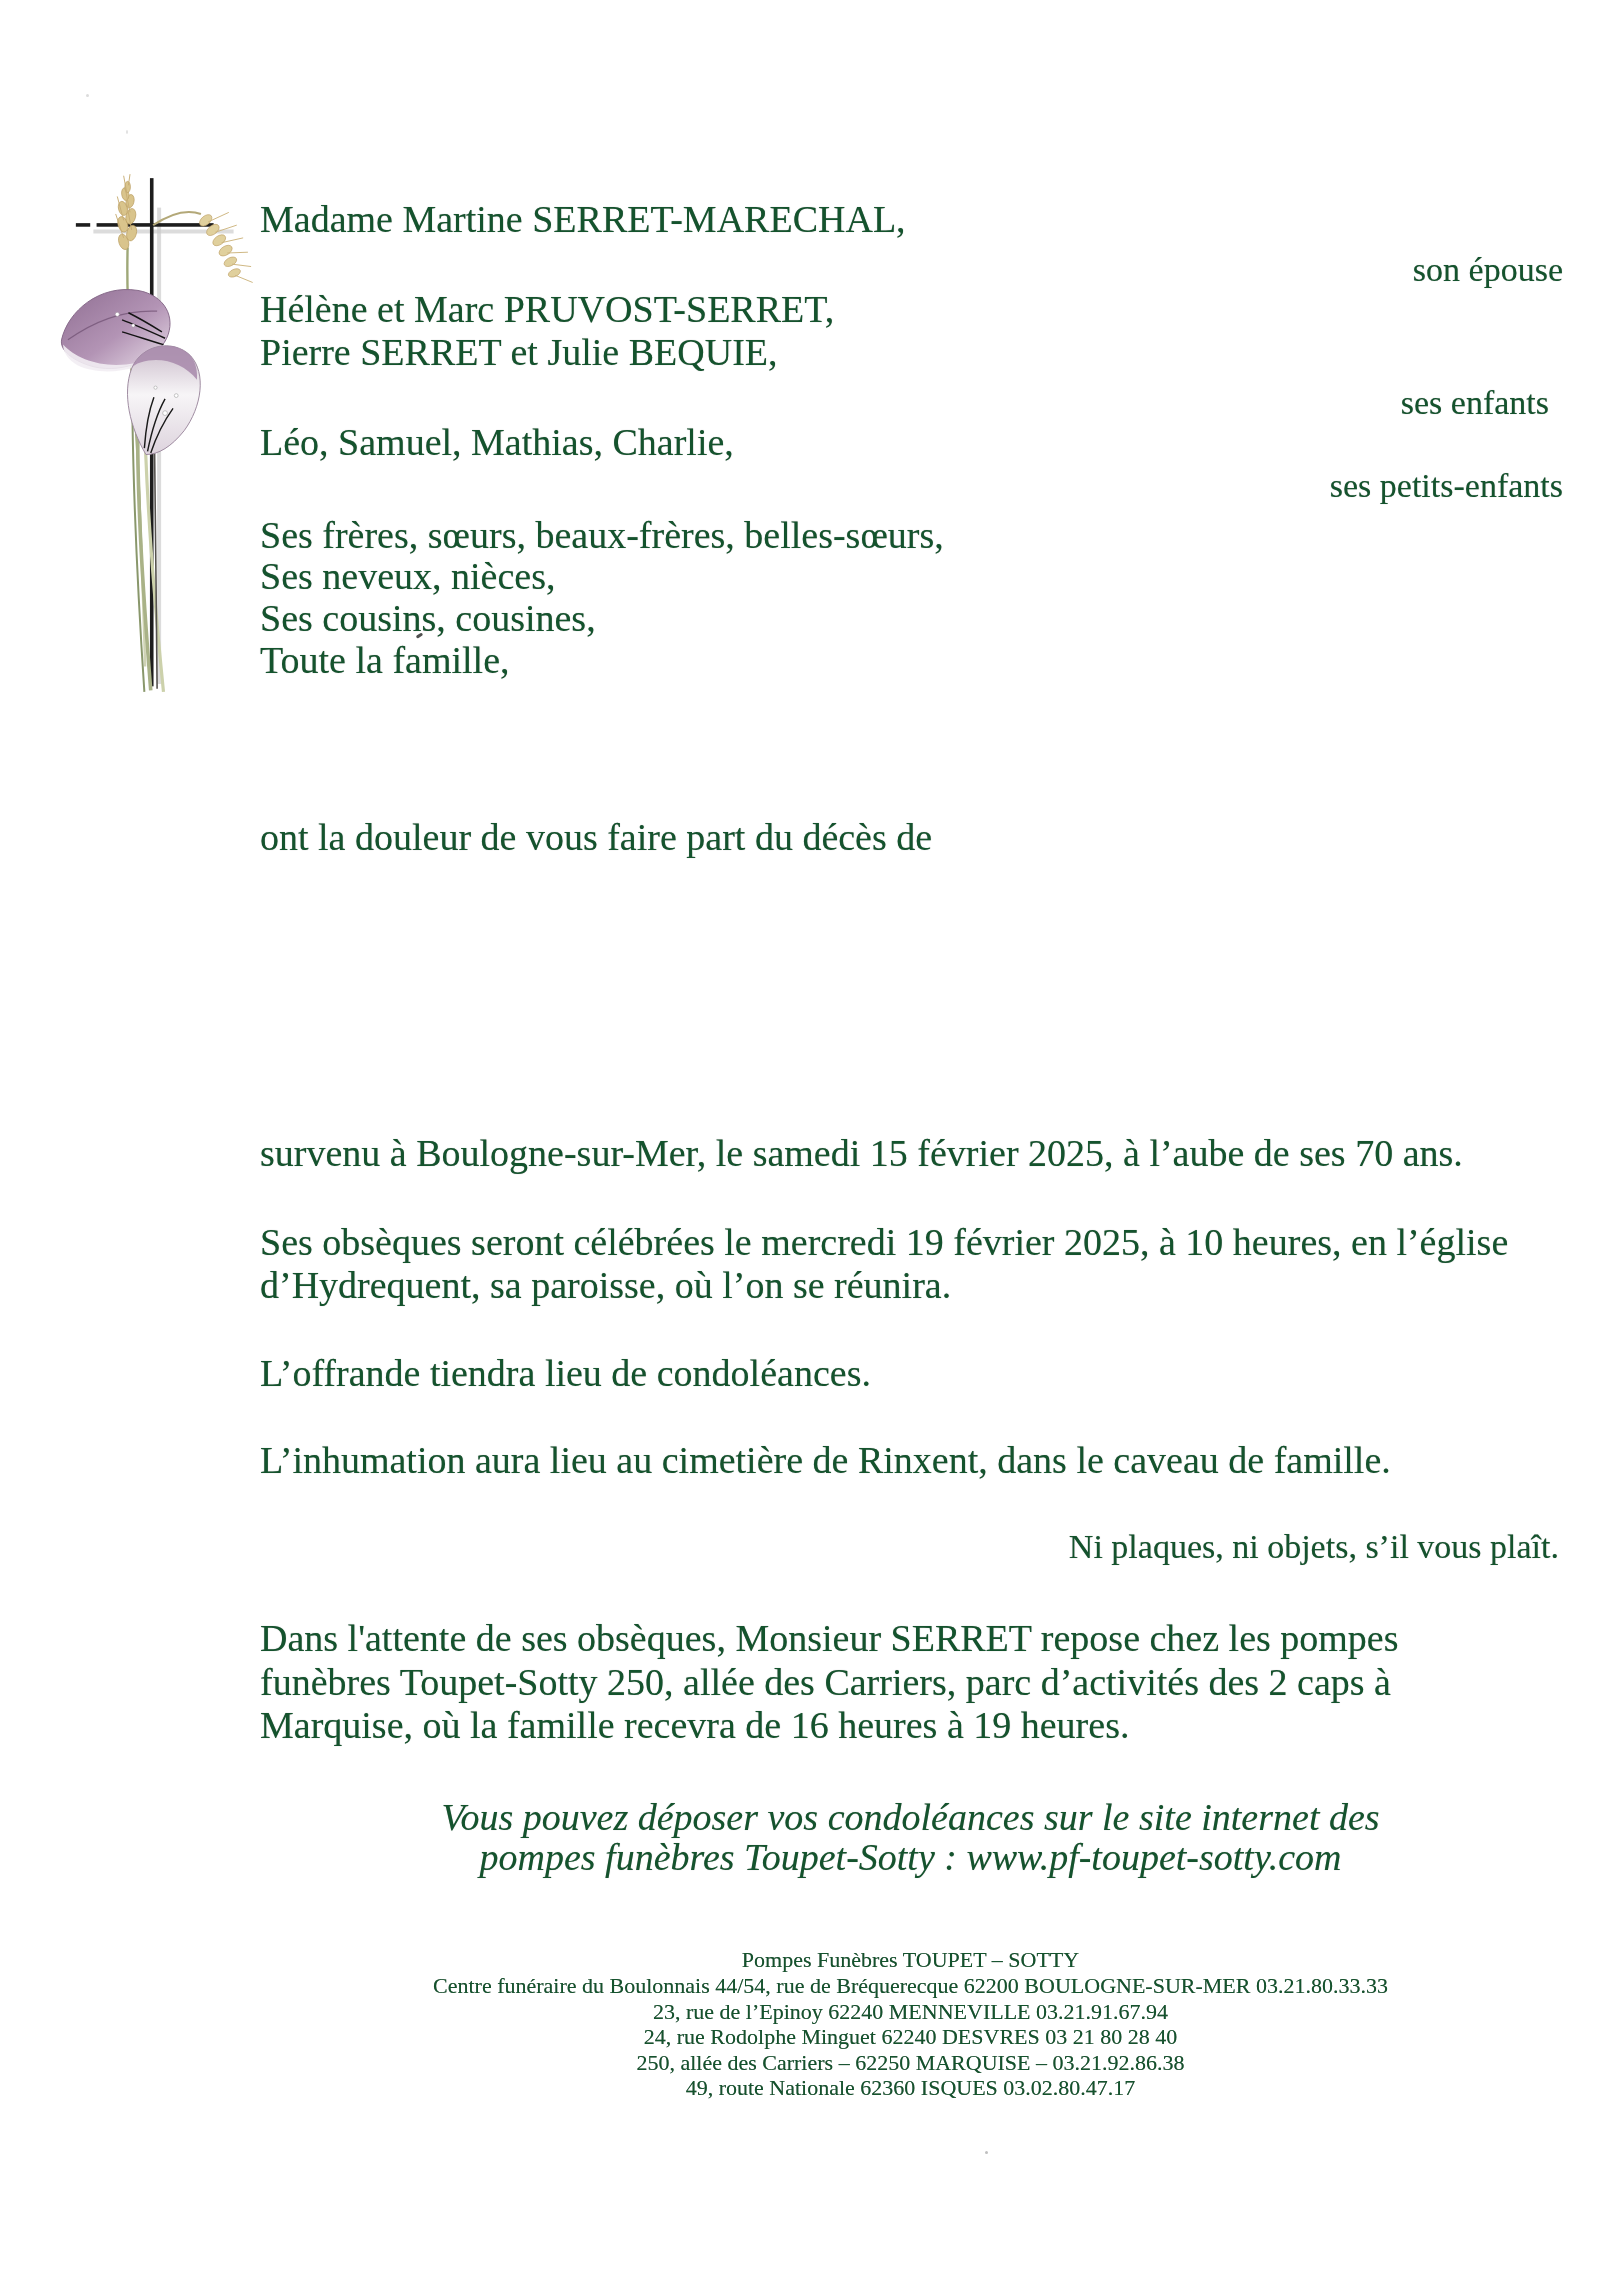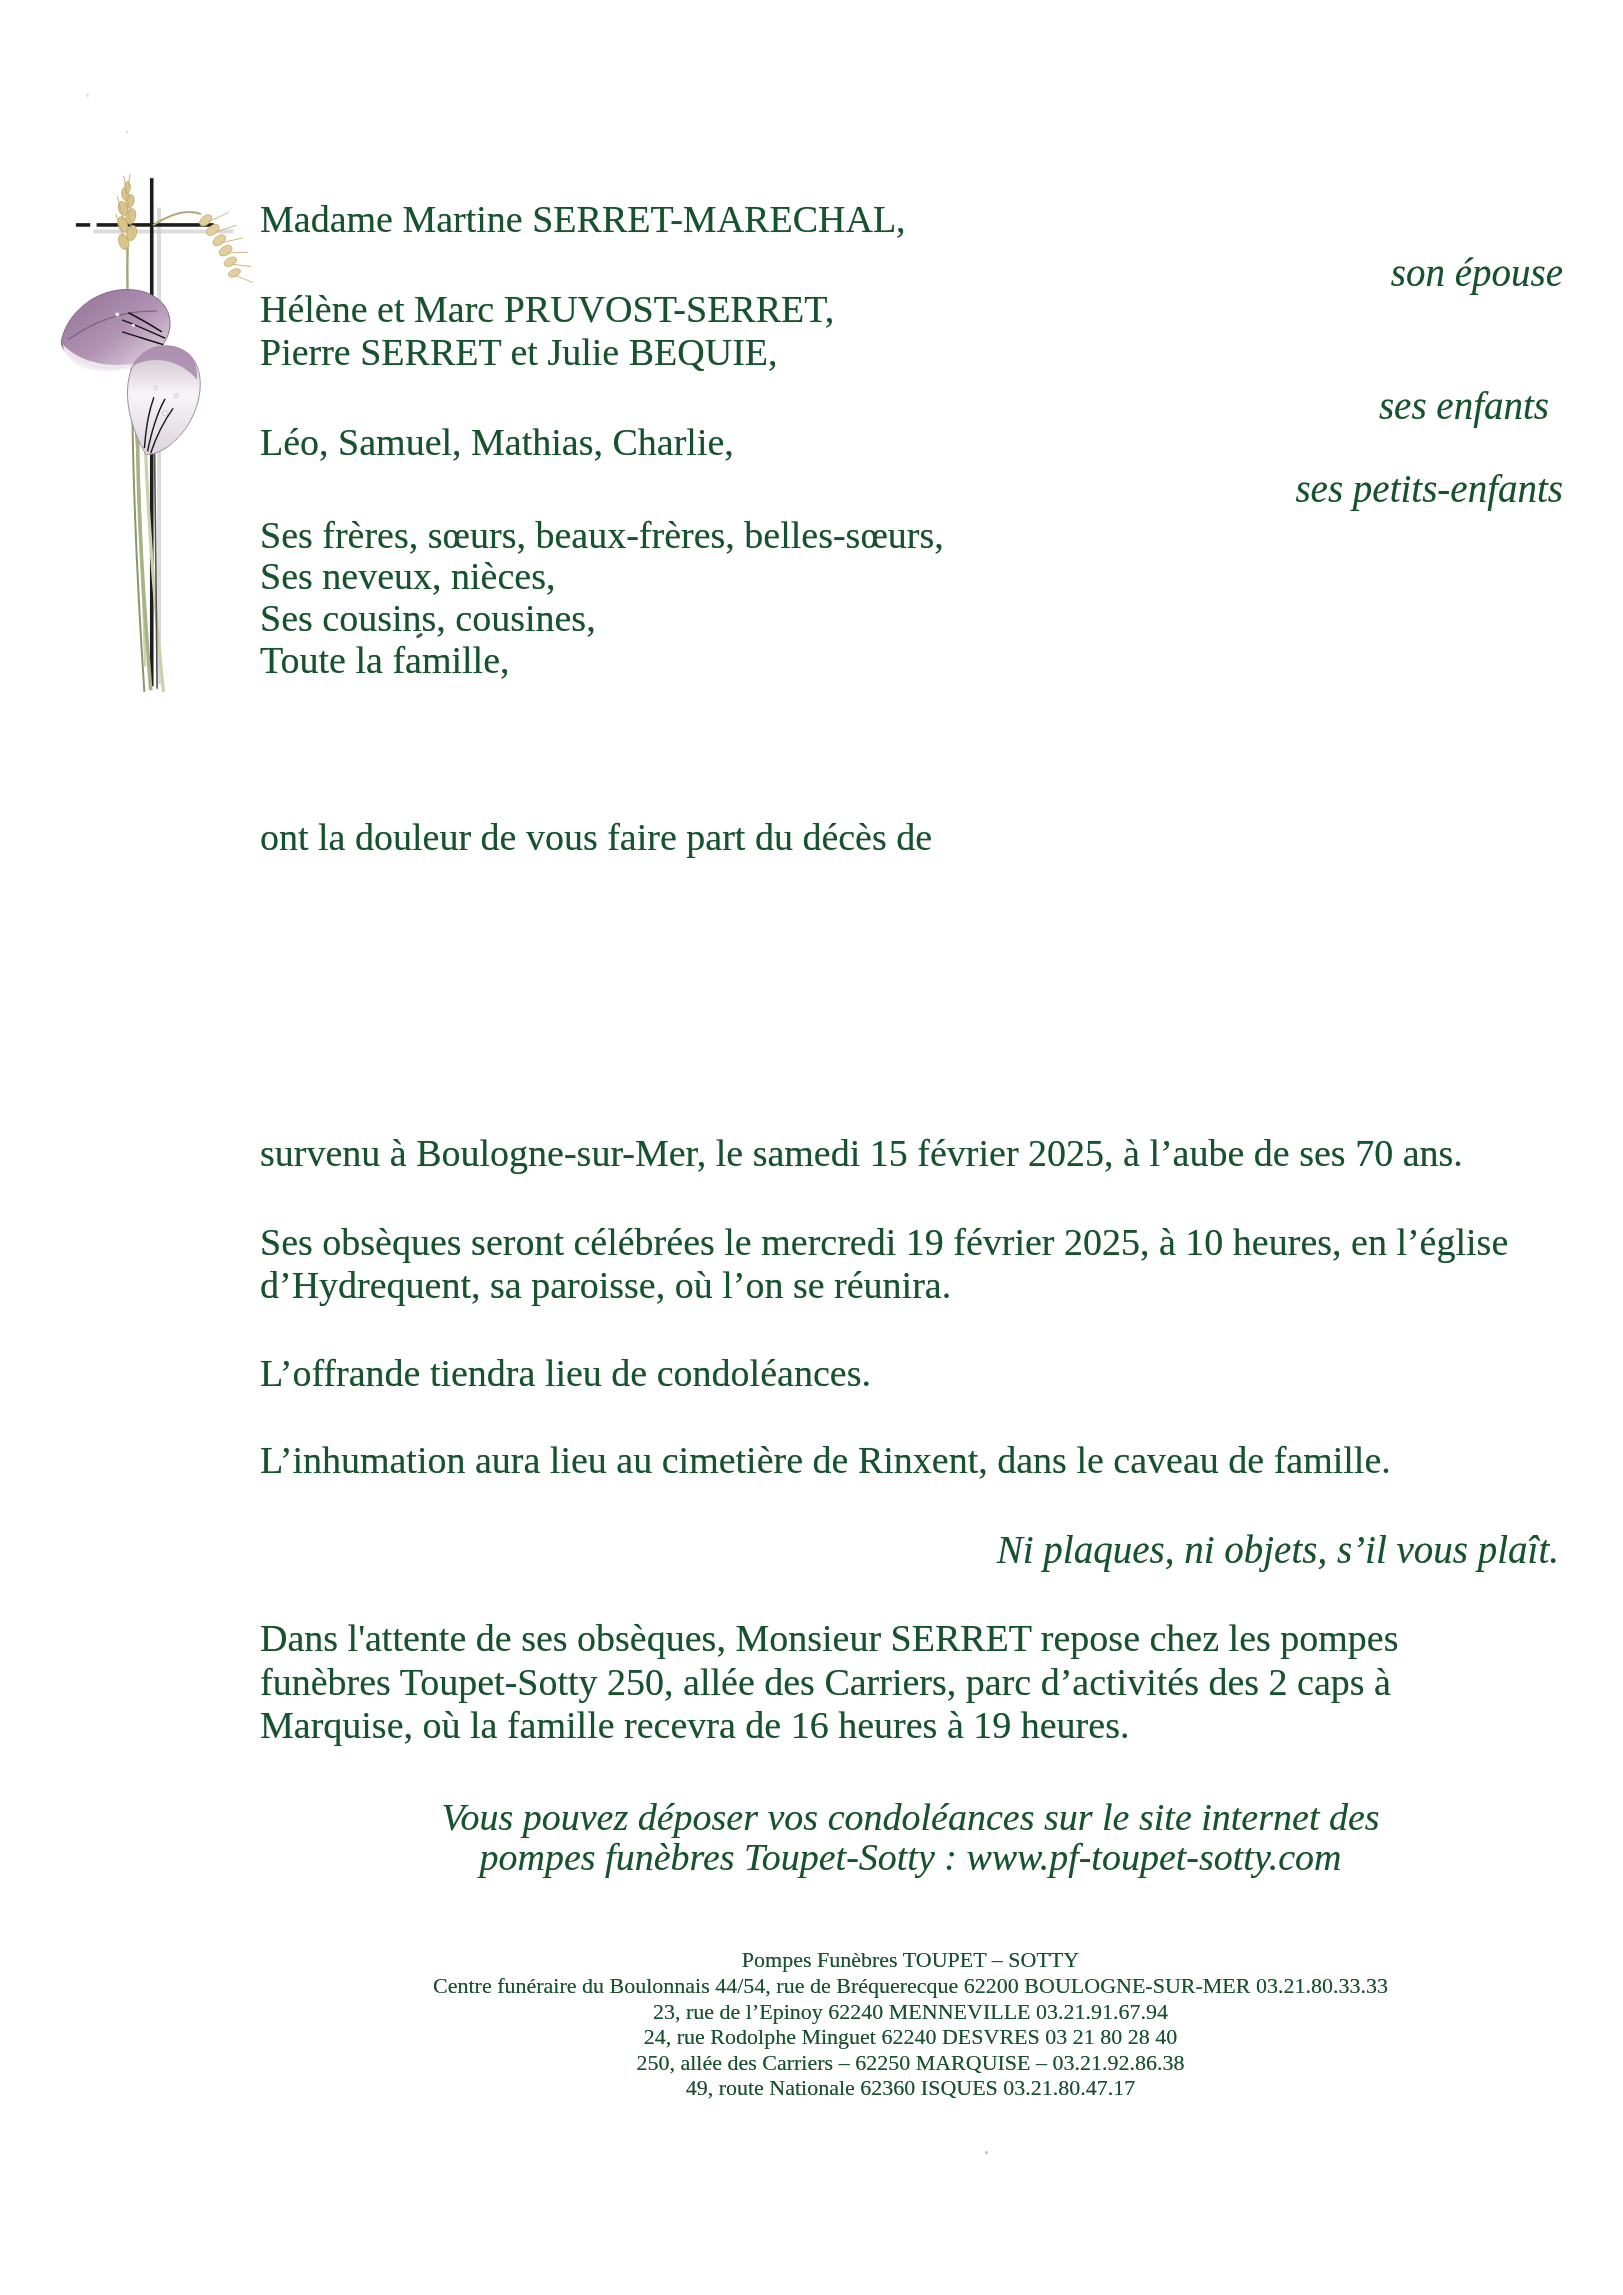--- a/index.html
+++ b/index.html
@@ -16,22 +16,21 @@
     left:260px;
     font-size:38px;
     line-height:1;
     white-space:nowrap;
     text-shadow:0 0 0.8px rgba(25,25,25,.45);
   }
   .it{font-style:italic;}
   .rt{
     position:absolute;
     right:65px;left:auto;
-    font-size:39px;line-height:1;
-    font-style:italic;
+    font-size:34px;line-height:1;
     white-space:nowrap;
     text-shadow:0 0 0.8px rgba(25,25,25,.4);
   }
   .ct{
     position:absolute;
     left:260px;width:1301px;
     text-align:center;
     font-size:38px;line-height:1;
     white-space:nowrap;
     text-shadow:0 0 0.8px rgba(25,25,25,.4);
@@ -203,20 +202,20 @@
   <div class="ln" style="top:1706px">Marquise, où la famille recevra de 16 heures à 19 heures.</div>
 
   <div class="ct it" style="top:1798px">Vous pouvez déposer vos condoléances sur le site internet des</div>
   <div class="ct it" style="top:1838px">pompes funèbres Toupet-Sotty : www.pf-toupet-sotty.com</div>
 
   <div class="fl" style="top:1949px">Pompes Funèbres TOUPET – SOTTY</div>
   <div class="fl" style="top:1975px">Centre funéraire du Boulonnais 44/54, rue de Bréquerecque 62200 BOULOGNE-SUR-MER 03.21.80.33.33</div>
   <div class="fl" style="top:2001px">23, rue de l’Epinoy 62240 MENNEVILLE 03.21.91.67.94</div>
   <div class="fl" style="top:2026px">24, rue Rodolphe Minguet 62240 DESVRES 03 21 80 28 40</div>
   <div class="fl" style="top:2052px">250, allée des Carriers – 62250 MARQUISE – 03.21.92.86.38</div>
-  <div class="fl" style="top:2077px">49, route Nationale 62360 ISQUES 03.21.80.47.17</div>
+  <div class="fl" style="top:2077px">49, route Nationale 62360 ISQUES 03.02.80.47.17</div>
 
   <div class="speck" style="left:86px;top:94px;width:3.2px;height:3.2px;background:#dcdcdc"></div>
   <div class="speck" style="left:126px;top:130px;width:2.4px;height:4px;background:#e2e2e2"></div>
   <div class="speck" style="left:985px;top:2151px;width:3.2px;height:3.2px;background:#bfbfbf"></div>
 
 </div>
 
 
 </body></html>

